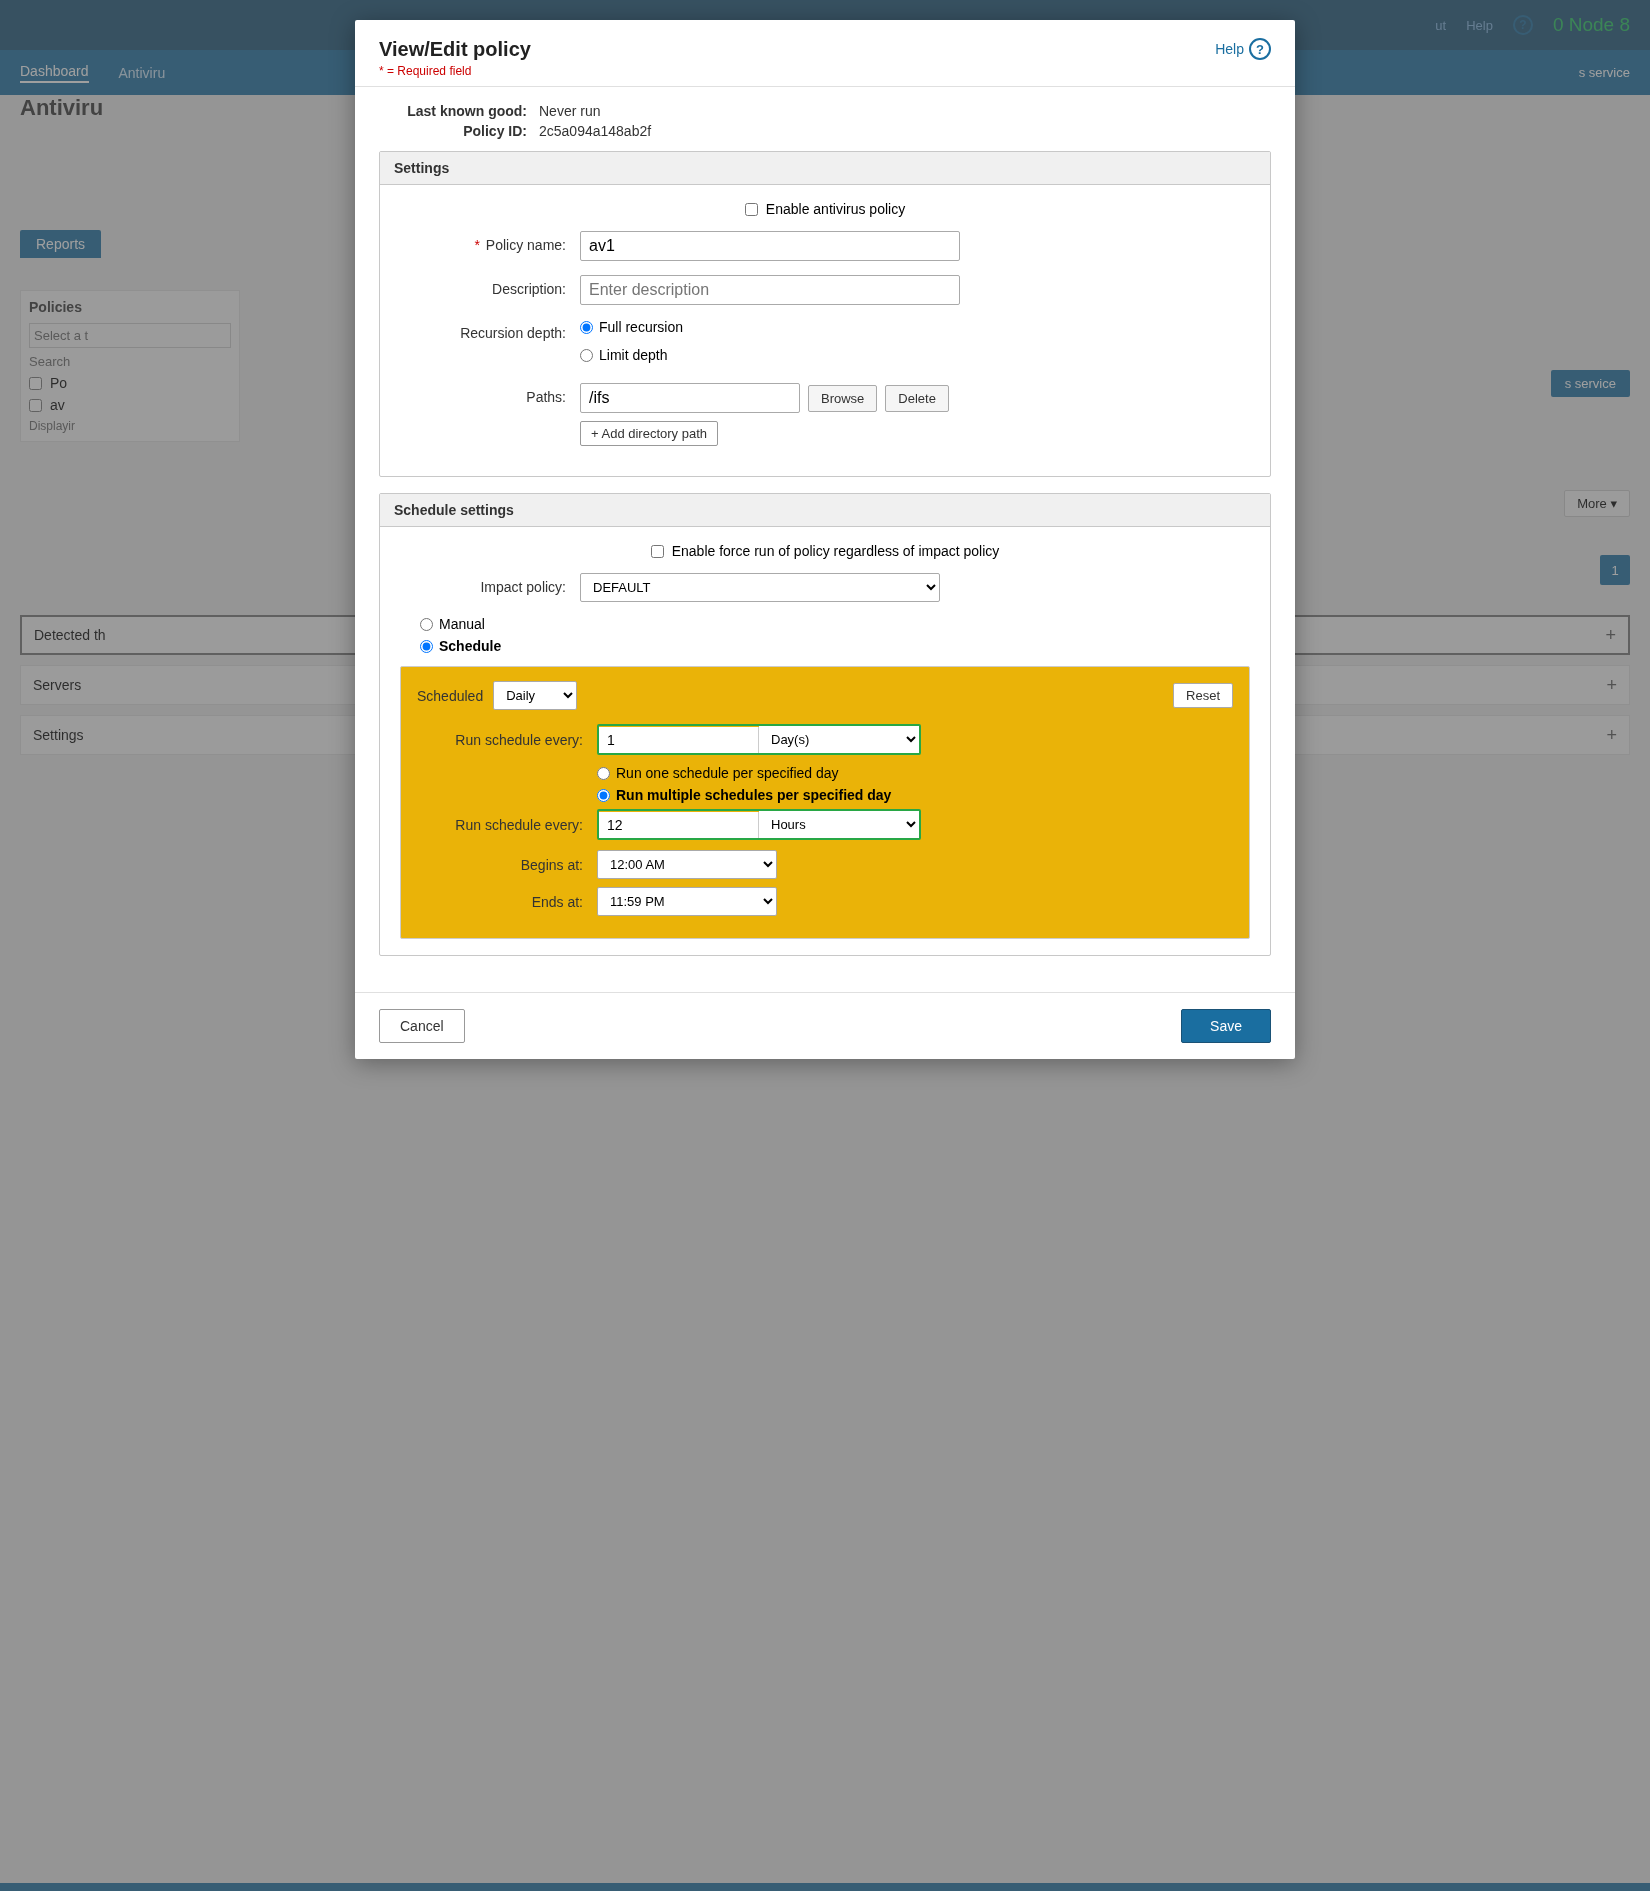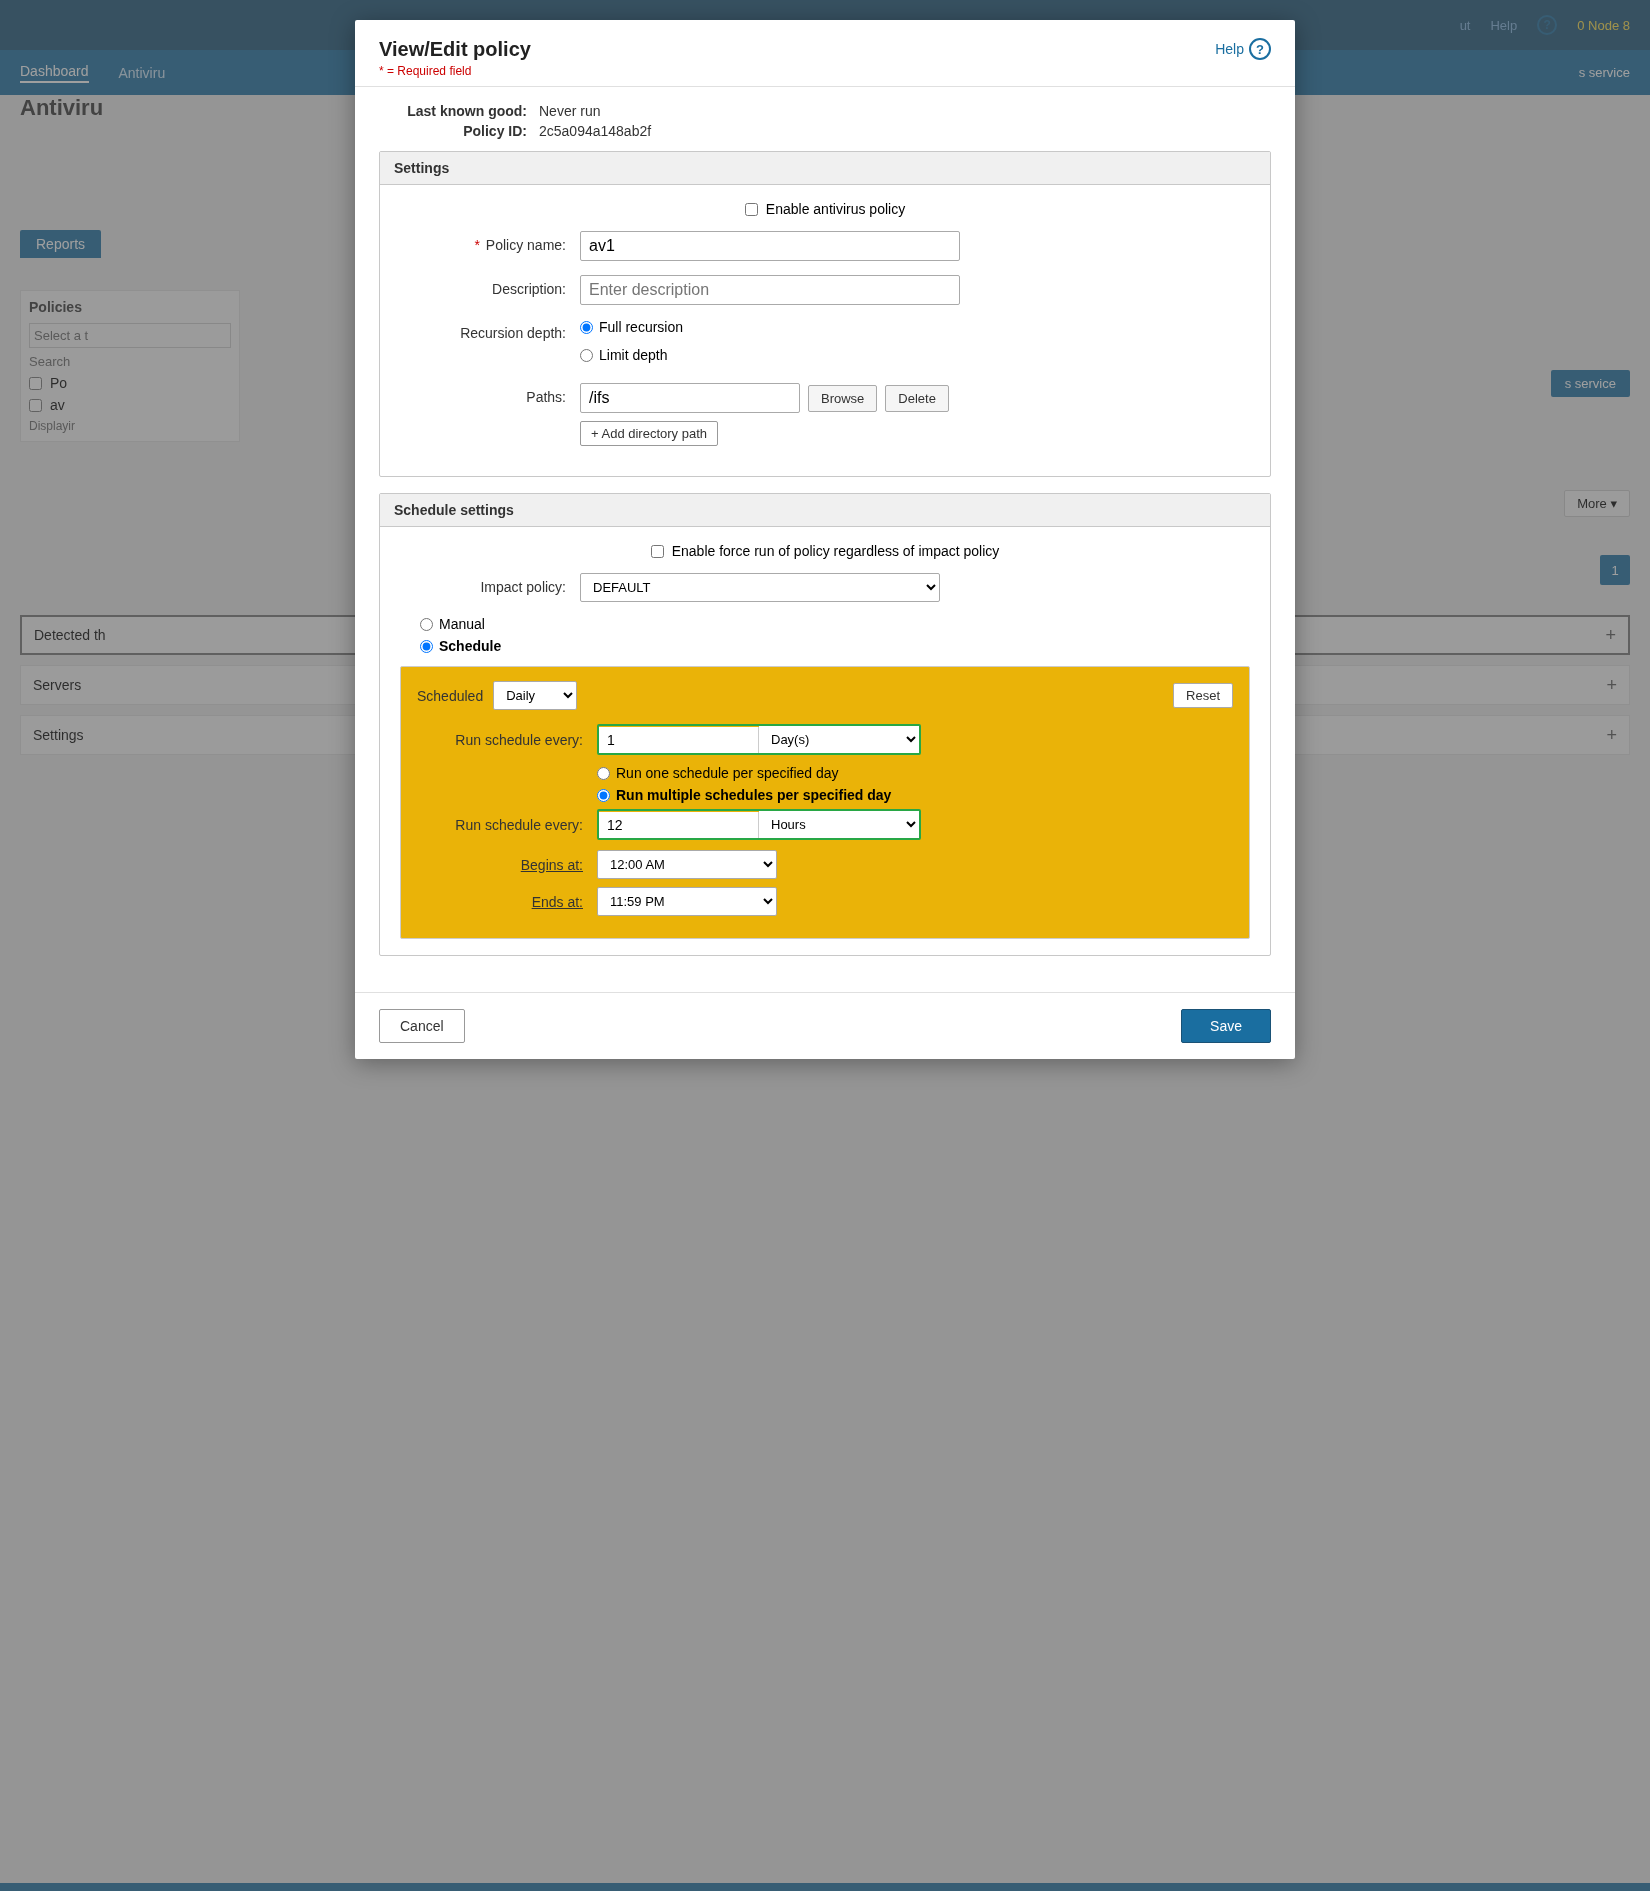--- a/index.html
+++ b/index.html
@@ -324,21 +324,20 @@
       align-items: center;
       margin-bottom: 8px;
     }
     .begins-ends-label {
       width: 180px;
       min-width: 180px;
       font-size: 14px;
       color: #333;
       padding-right: 14px;
       text-align: right;
-      text-decoration: underline;
     }
 
     .modal-footer {
       padding: 16px 24px;
       display: flex;
       justify-content: space-between;
       border-top: 1px solid #e0e0e0;
     }
 
     .info-circle {
@@ -362,21 +361,21 @@
     }
   </style>
 </head>
 <body>
 
 <div class="app-bg">
   <div class="top-bar">
     <span class="top-bar-link">ut</span>
     <span class="top-bar-help">Help</span>
     <span class="info-circle">?</span>
-    <span style="color:#fde047;font-size:13px;">0  Node 8</span>
+    <span style="color:#22c55e;font-size:19px;">0  Node 8</span>
   </div>
   <div class="nav-bar">
     <span class="nav-item active">Dashboard</span>
     <span class="nav-item">Antiviru</span>
     <span style="margin-left:auto;color:#fff;font-size:13px;cursor:pointer;">s service</span>
   </div>
   <div style="position:absolute;top:95px;left:20px;font-size:22px;color:#333;font-weight:bold;">Antiviru</div>
 
   <div style="position:absolute;top:230px;left:20px;background:#1a6ea0;color:#fff;padding:6px 16px;font-size:14px;border-radius:2px 2px 0 0;cursor:pointer;">Reports</div>
 

